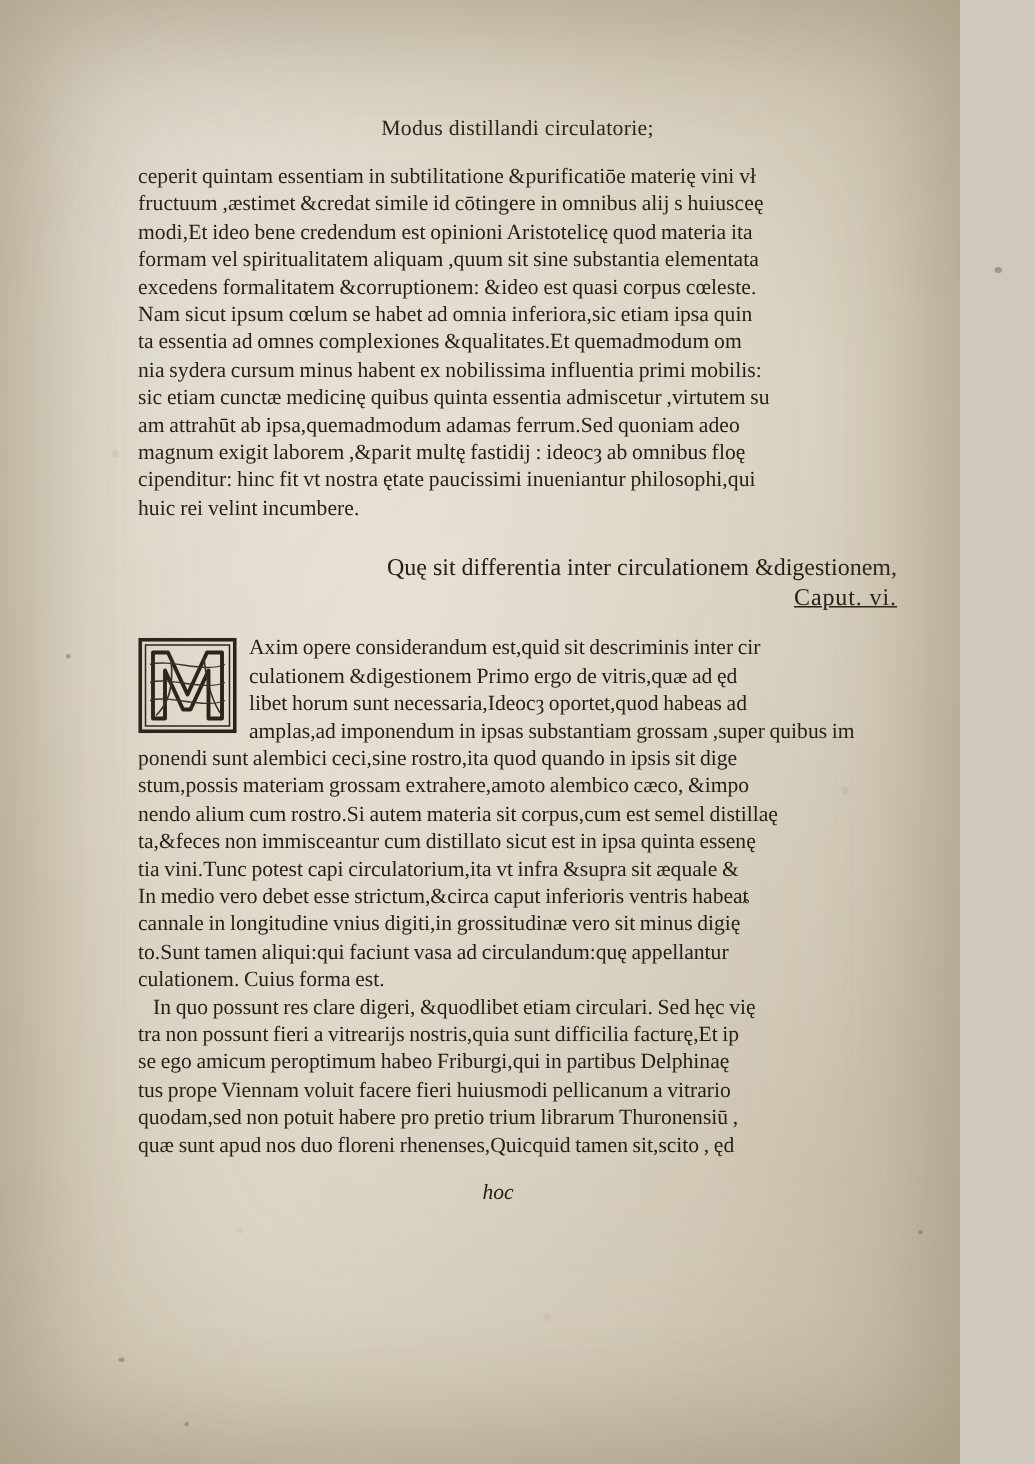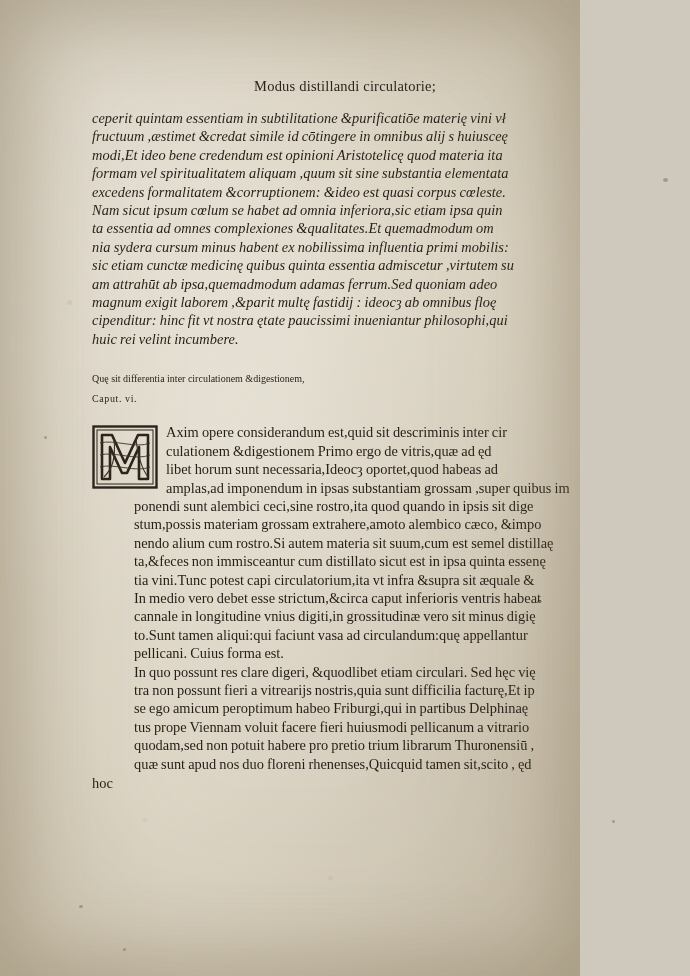--- a/index.html
+++ b/index.html
@@ -9,21 +9,21 @@
   body {
     width: 690px;
     height: 976px;
     background: #cfc9bd;
     font-family: "Liberation Serif", serif;
     overflow: hidden;
   }
   
   .page {
     position: relative;
-    width: 580px;
+    width: 640px;
     height: 976px;
     background:
       radial-gradient(ellipse at 18% 12%, rgba(255,255,255,0.28), rgba(255,255,255,0) 42%),
       radial-gradient(ellipse at 82% 78%, rgba(120,100,70,0.14), rgba(255,255,255,0) 48%),
       radial-gradient(ellipse at 50% 50%, #e6e1d4 0%, #ddd6c6 58%, #cdc5b2 100%);
     box-sizing: border-box;
   }
   .grain {
     position: absolute;
     inset: 0;
@@ -63,31 +63,31 @@
     font-size: 14.4px;
     line-height: 18.4px;
     text-align: justify;
     letter-spacing: .05px;
     color: #241e17;
     word-spacing: -0.5px;
   }
   p.body span.ln {
     display: block;
     white-space: nowrap;
-    font-style: italic;
   }
   .sect-title {
     margin-top: 21px;
-    text-align: left;
-    font-size: 10px;
+    text-align: right;
+    font-size: 16px;
     line-height: 20px;
   }
   .sect-title .line2 {
     display: block;
     letter-spacing: .6px;
+    text-decoration: underline;
   }
   .initial-wrap {
     position: relative;
     margin-top: 14px;
     min-height: 66px;
   }
   .dropcap {
     float: left;
     width: 66px;
     height: 64px;
@@ -98,28 +98,28 @@
   .para2 {
     margin: 0;
     font-size: 14.4px;
     line-height: 18.4px;
     color: #241e17;
     word-spacing: -0.5px;
   }
   .para2 span.ln {
     display: block;
     white-space: nowrap;
-    padding-left: 42px;
   }
   .indent-line { padding-left: 10px; }
   .tail {
-    margin-top: 2px;
-    text-align: left;
+    margin-top: 14px;
+    text-align: center;
     font-size: 14.4px;
     padding-right: 26px;
+    font-style: italic;
   }
   .speck {
     position: absolute;
     background: rgba(80,62,38,0.35);
     border-radius: 50%;
     pointer-events: none;
   }
 </style>
 </head>
 <body>
@@ -171,27 +171,27 @@
           <path d="M8 18 C22 14, 44 24, 58 18" fill="none" stroke="#3a3028" stroke-width="0.9"></path>
         </svg>
       </div>
       <p class="para2">
         <span class="ln">Axim opere considerandum est,quid sit descriminis inter cir</span>
         <span class="ln">culationem &amp;digestionem Primo ergo de vitris,quæ ad ęd</span>
         <span class="ln">libet horum sunt necessaria,Ideocȝ oportet,quod habeas ad</span>
         <span class="ln">amplas,ad imponendum in ipsas substantiam grossam ,super quibus im</span>
         <span class="ln">ponendi sunt alembici ceci,sine rostro,ita quod quando in ipsis sit dige</span>
         <span class="ln">stum,possis materiam grossam extrahere,amoto alembico cæco, &amp;impo</span>
-        <span class="ln">nendo alium cum rostro.Si autem materia sit suum,cum est semel distillaę</span>
+        <span class="ln">nendo alium cum rostro.Si autem materia sit corpus,cum est semel distillaę</span>
         <span class="ln">ta,&amp;feces non immisceantur cum distillato sicut est in ipsa quinta essenę</span>
         <span class="ln">tia vini.Tunc potest capi circulatorium,ita vt infra &amp;supra sit æquale &amp;</span>
         <span class="ln">In medio vero debet esse strictum,&amp;circa caput inferioris ventris  habeaȶ</span>
         <span class="ln">cannale in longitudine vnius digiti,in grossitudinæ vero sit minus digię</span>
         <span class="ln">to.Sunt tamen aliqui:qui faciunt vasa ad circulandum:quę appellantur</span>
-        <span class="ln">pellicani.            Cuius forma est.</span>
+        <span class="ln">culationem.            Cuius forma est.</span>
       </p>
     </div>
 
     <p class="para2" style="margin-top:0;">
       <span class="ln indent-line">In quo possunt res clare digeri, &amp;quodlibet etiam circulari. Sed hęc vię</span>
       <span class="ln">tra non possunt fieri a vitrearijs nostris,quia sunt difficilia facturę,Et ip</span>
       <span class="ln">se ego amicum peroptimum habeo Friburgi,qui in partibus Delphinaę</span>
       <span class="ln">tus prope Viennam voluit facere fieri huiusmodi pellicanum a vitrario</span>
       <span class="ln">quodam,sed non potuit habere pro pretio trium librarum Thuronensiū ,</span>
       <span class="ln">quæ sunt apud nos duo floreni rhenenses,Quicquid tamen sit,scito  , ęd</span>

